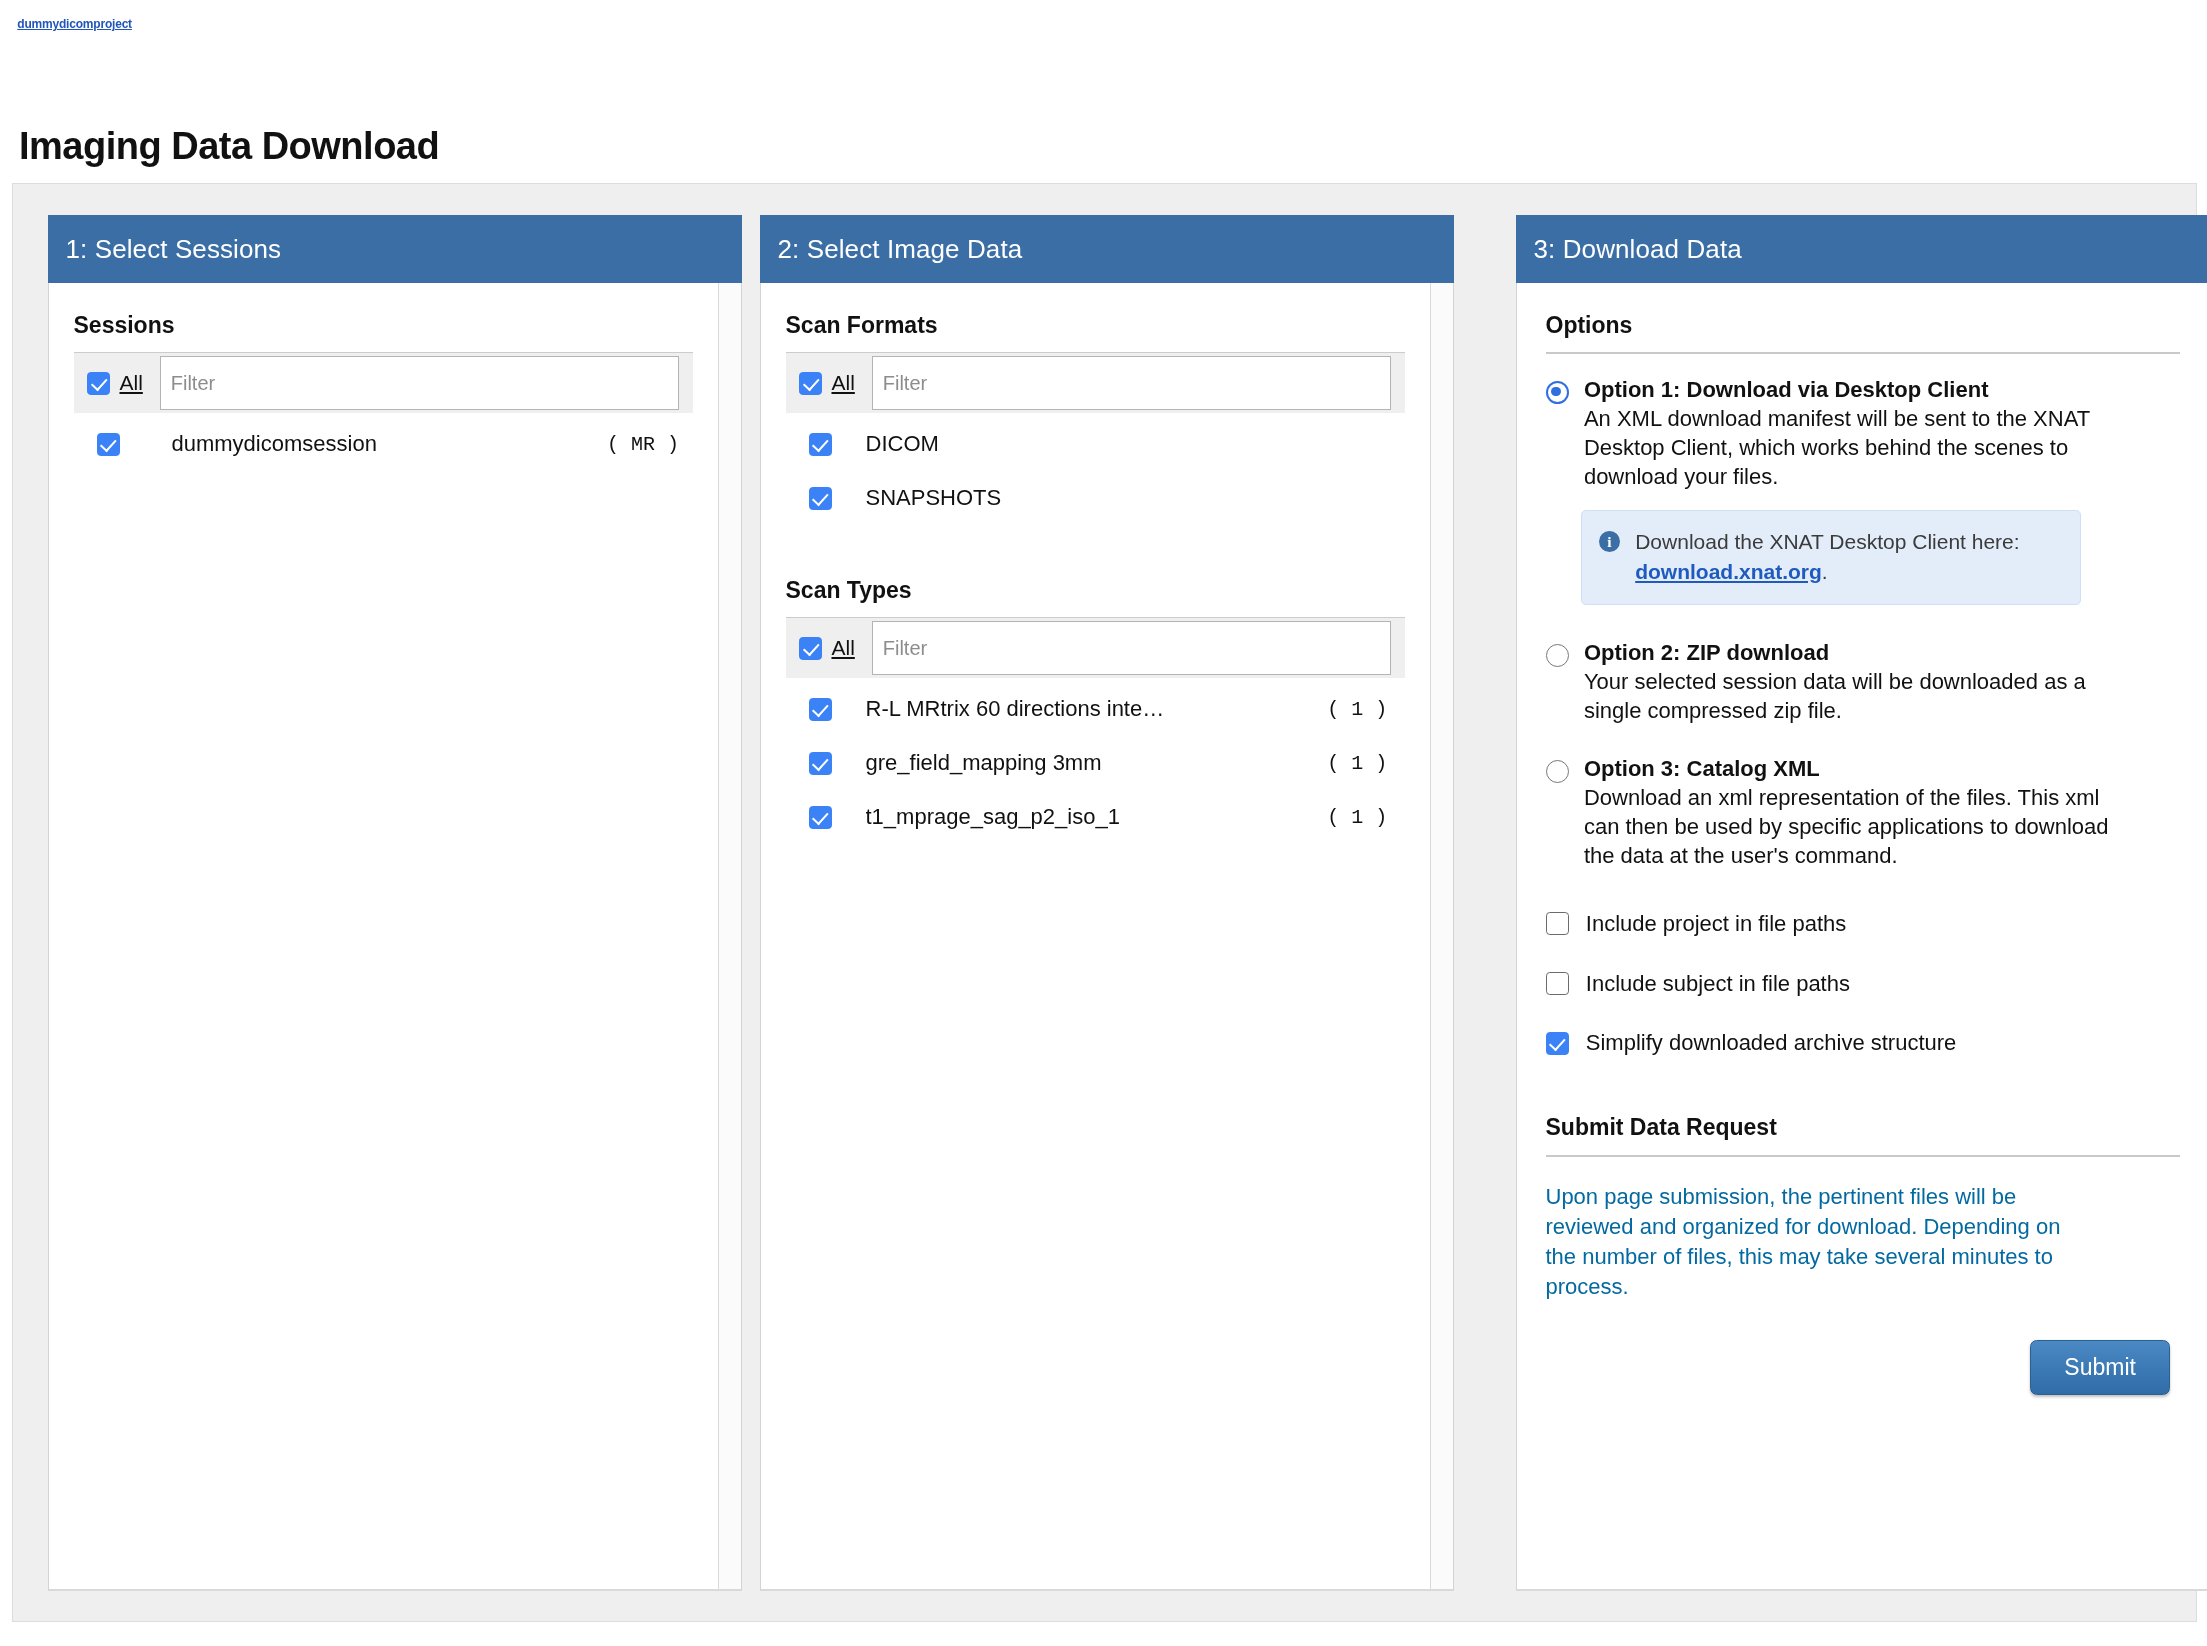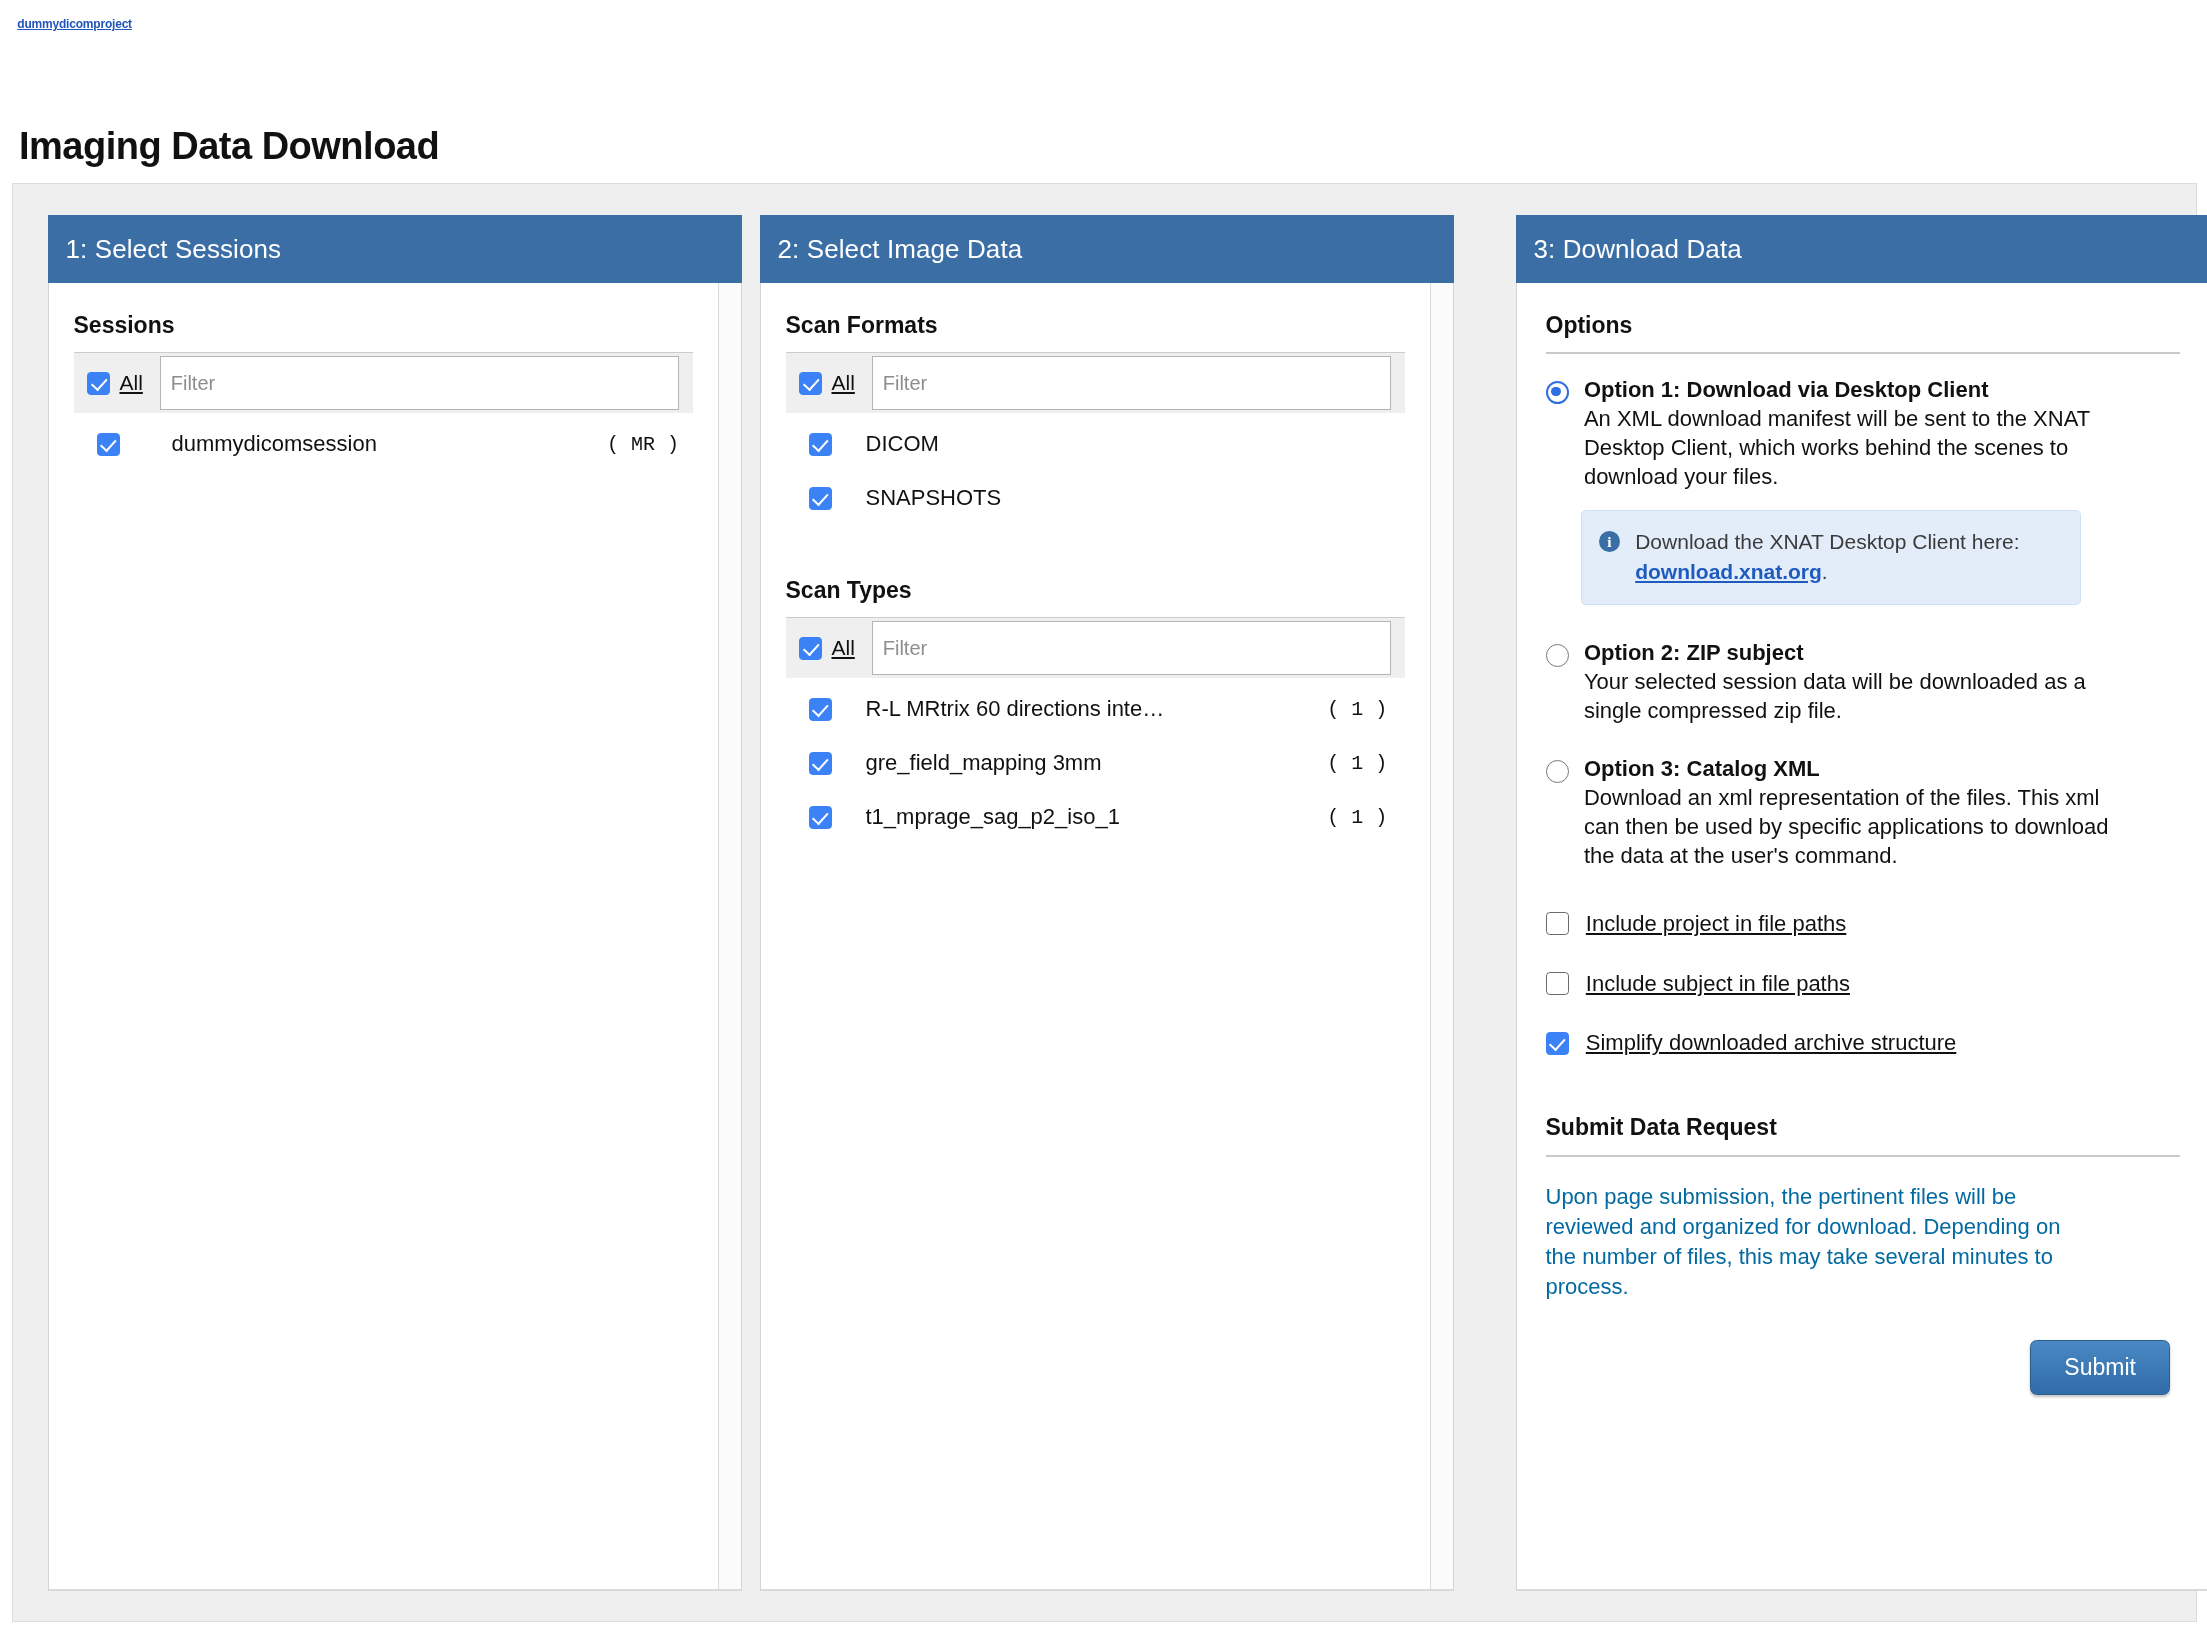--- a/index.html
+++ b/index.html
@@ -192,21 +192,21 @@
     margin-left: 15.4px;
     font-size: 21px; line-height: 30px; color: #3b3b3b;
   }
   .info-link { color: #1f5bbf; font-weight: bold; }
 
   .pathopt {
     display: flex; align-items: center;
     height: 54px; margin-top: 5.8px;
   }
   .pathopt .lbl {
-    font-size: 22px; color: #111111; margin-left: 17.3px; text-decoration: underline;
+    font-size: 22px; color: #111111; margin-left: 17.3px;
   }
 
   .submit-section { margin-top: 44px; }
   .submit-desc {
     font-size: 22px; line-height: 30px; color: #0369a1;
     margin-top: 25px; width: 548px;
   }
   .submit-btn-wrap { display: flex; justify-content: flex-end; margin-top: 38px; padding-right: 9.6px;}
   .submit-btn {
     background: linear-gradient(#4a89c4, #2f6ca8);
@@ -333,21 +333,21 @@
           </div>
 
           <div class="infobox">
             <span class="info-icon">i</span>
             <div class="info-text"><span>Download the XNAT Desktop Client here: </span><a class="info-link" href="#">download.xnat.org</a><span>.</span></div>
           </div>
 
           <div class="opt-block" style="margin-top:33px;">
             <span class="rb off"></span>
             <div class="opt-text">
-              <div class="opt-title">Option 2: ZIP subject</div>
+              <div class="opt-title">Option 2: ZIP download</div>
               <div class="opt-desc">Your selected session data will be downloaded as a single compressed zip file.</div>
             </div>
           </div>
 
           <div class="opt-block" style="margin-top:29px;">
             <span class="rb off"></span>
             <div class="opt-text">
               <div class="opt-title">Option 3: Catalog XML</div>
               <div class="opt-desc">Download an xml representation of the files. This xml can then be used by specific applications to download the data at the user's command.</div>
             </div>

